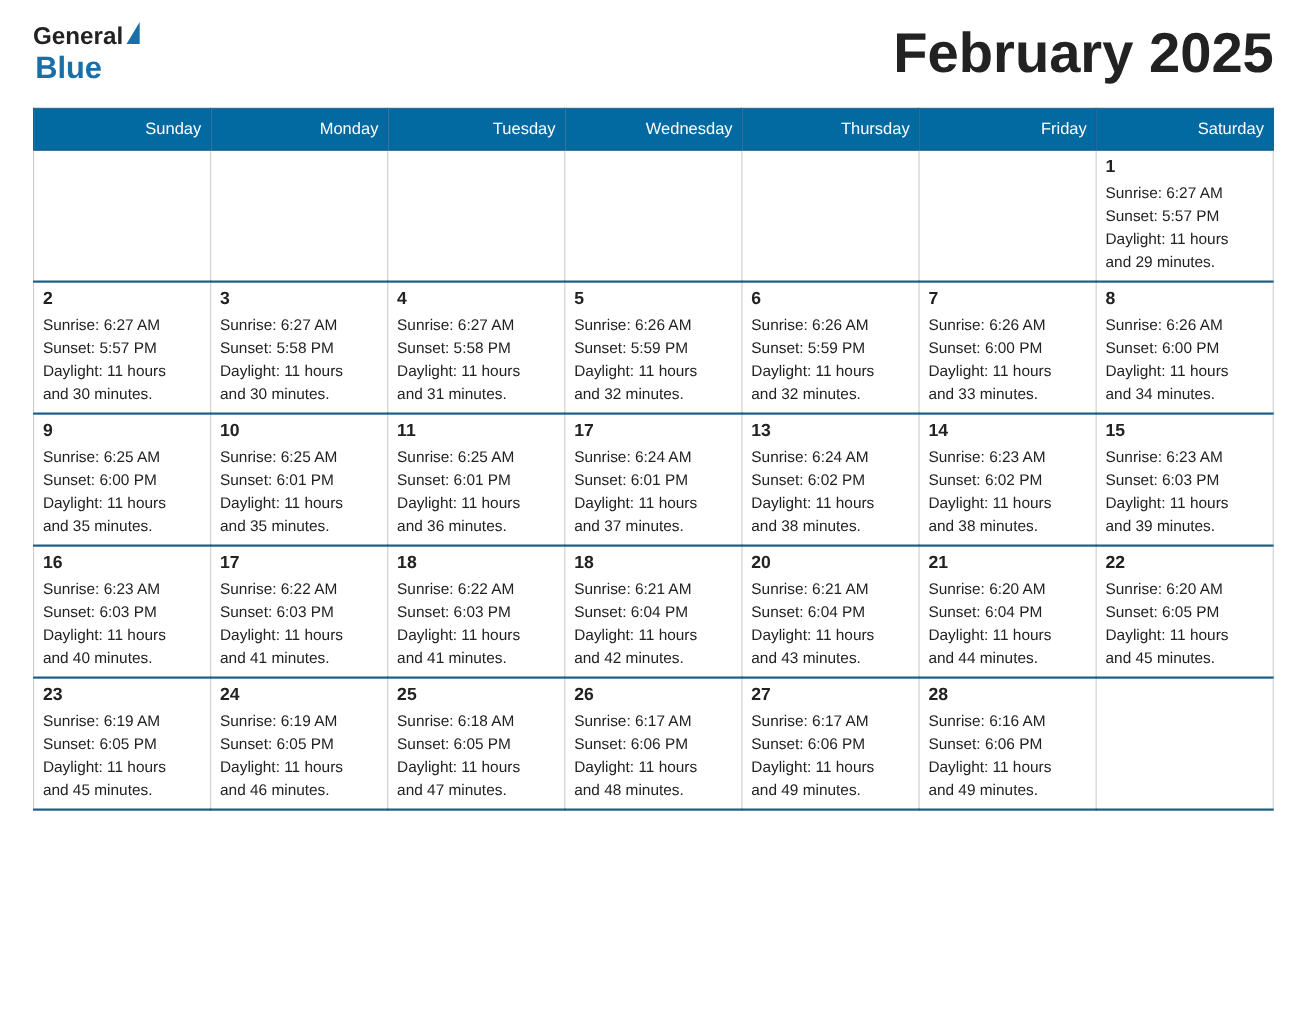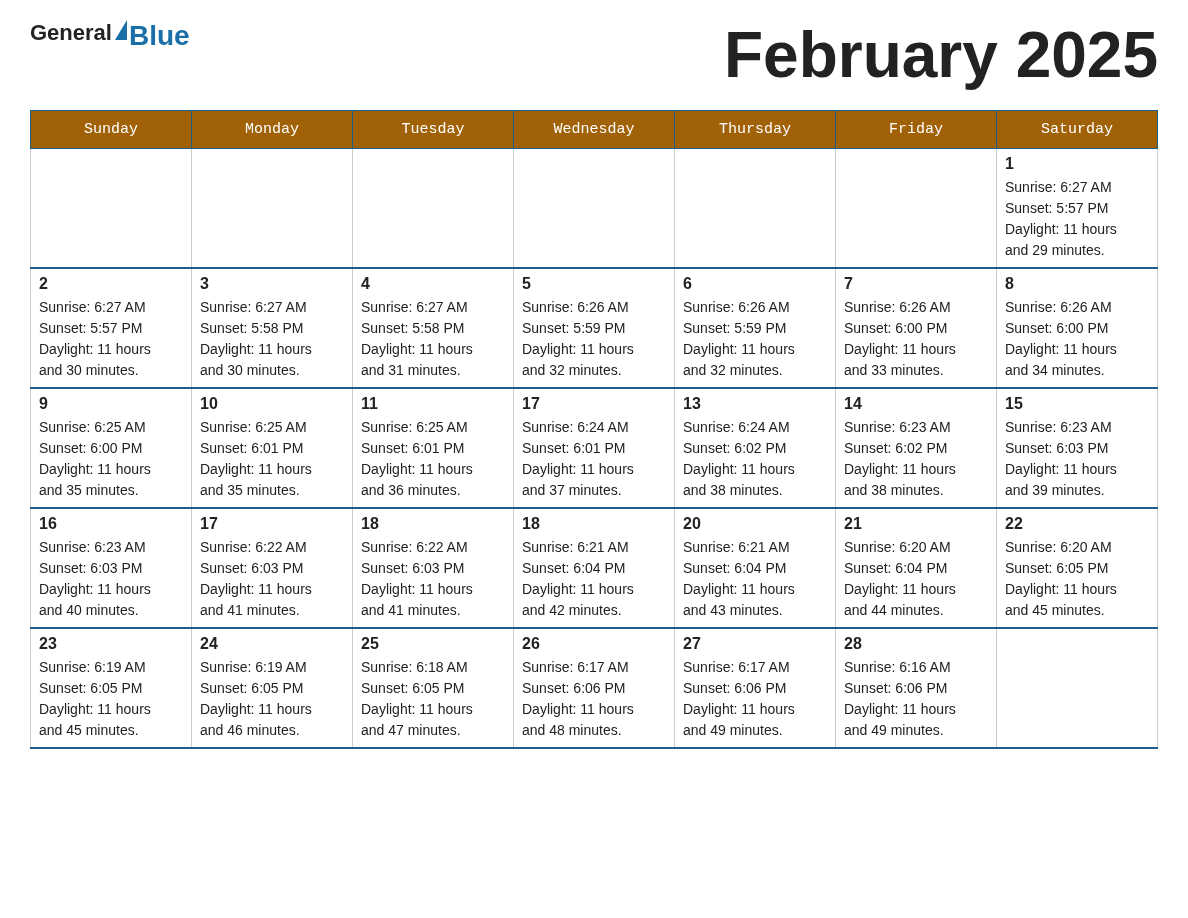--- a/index.html
+++ b/index.html
@@ -10,21 +10,21 @@
       color: #222;
     }
     .header {
       display: flex;
       justify-content: space-between;
       align-items: flex-start;
       margin-bottom: 20px;
     }
     .logo {
       display: flex;
-      flex-direction: row;
+      flex-direction: column;
       align-items: flex-start;
     }
     .logo-general {
       font-size: 22px;
       font-weight: bold;
       color: #222;
     }
     .logo-triangle {
       width: 0;
       height: 0;
@@ -35,43 +35,42 @@
     }
     .logo-blue-word {
       color: #1a6fa8;
       font-size: 28px;
       font-weight: bold;
     }
     .title-section {
       text-align: right;
     }
     .month-title {
-      font-size: 64px;
+      font-size: 51px;
       font-weight: bold;
       color: #222;
       line-height: 1.1;
     }
     .location {
       font-size: 22px;
       color: #444;
       margin-top: 4px;
     }
     .calendar {
       width: 100%;
       border-collapse: collapse;
     }
     .calendar thead th {
-      background: #a16207;
+      background: #0369a1;
       color: #fff;
       padding: 10px 8px;
       font-size: 15px;
       font-weight: normal;
-      text-align: center;
+      text-align: right;
       border: 1px solid #1a5e8a;
-      font-family: Liberation Mono, monospace;
     }
     .calendar tbody td {
       border: 1px solid #ccc;
       vertical-align: top;
       padding: 6px 8px;
       width: 14.28%;
       min-height: 100px;
       font-size: 13px;
       color: #222;
       background: #fff;

